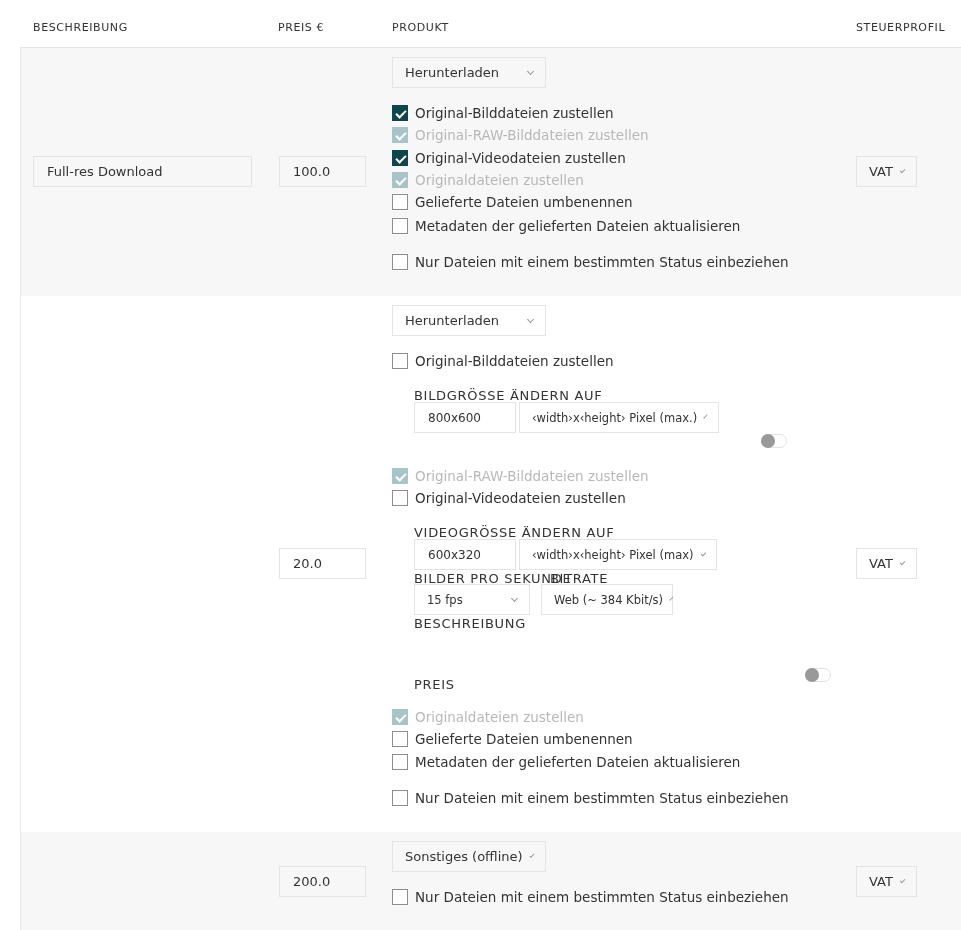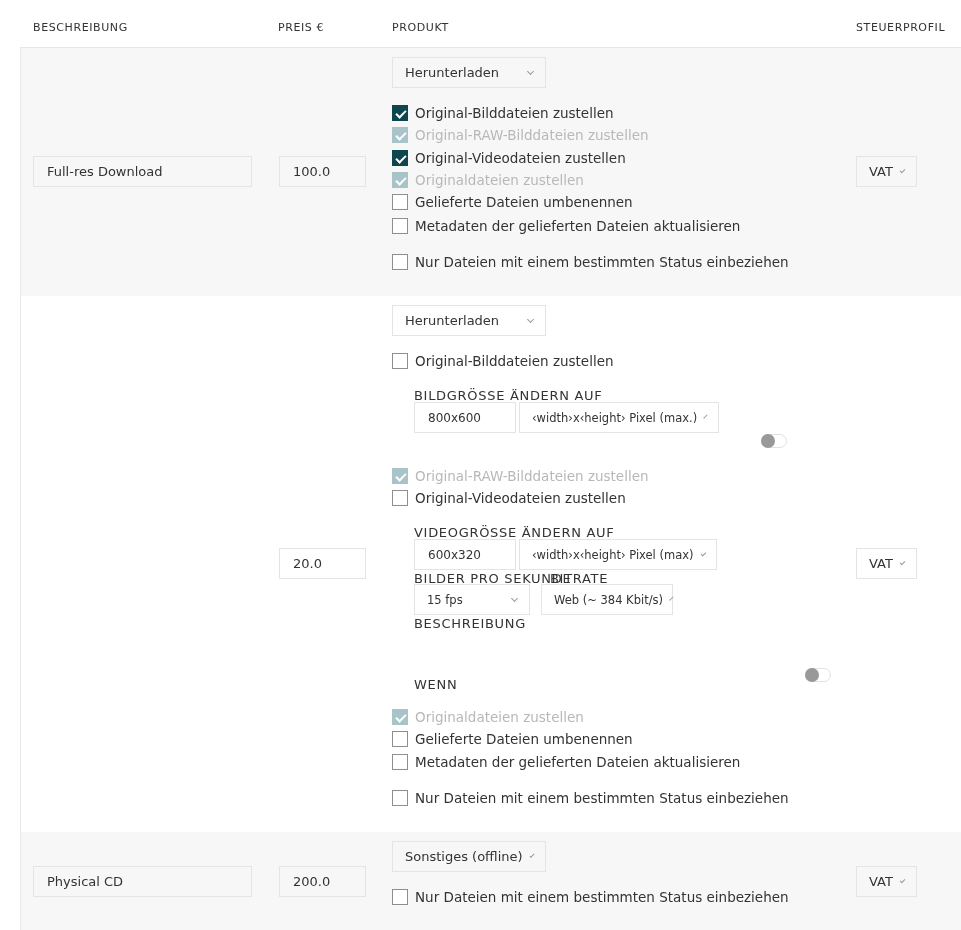--- a/index.html
+++ b/index.html
@@ -170,21 +170,21 @@
     <span class="sublabel" style="left:529px;top:275px">BITRATE</span>
     <div class="select sm" style="left:393px;top:288px;width:116px">
       <span>15 fps</span>
         <span class="chev"></span>
     </div>
     <div class="select sm" style="left:520px;top:288px;width:132px">
       <span>Web (~ 384 Kbit/s)</span>
         <span class="chev"></span>
     </div>
     <span class="sublabel" style="left:393px;top:320px">BESCHREIBUNG</span>
-    <span class="sublabel" style="left:393px;top:381px">WENN</span>
+    <span class="sublabel" style="left:393px;top:381px">PREIS</span>
     <div class="toggle" style="left:784px;top:372px">
         <span class="knob"></span>
       </div>
 
     <div class="cb-line disabled" style="top:413px">
         <span class="cb checked-disabled"></span>
         <span>Originaldateien zustellen</span>
       </div>
     <div class="cb-line" style="top:435px">
         <span class="cb"></span>
@@ -199,21 +199,20 @@
         <span>Nur Dateien mit einem bestimmten Status einbeziehen</span>
       </div>
 
     <div class="select" style="left:835px;top:252px;width:61px">
       <span>VAT</span>
         <span class="chev"></span>
     </div>
   </div>
 
   <div class="row gray" style="top:832px;height:98px">
-    <div class="input" style="left:12px;top:34px;width:219px">Physical CD</div>
     <div class="input" style="left:258px;top:34px;width:87px">200.0</div>
     <div class="select" style="left:371px;top:9px;width:154px">
       <span>Sonstiges (offline)</span>
         <span class="chev"></span>
     </div>
     <div class="cb-line" style="top:57px">
         <span class="cb"></span>
         <span>Nur Dateien mit einem bestimmten Status einbeziehen</span>
       </div>
     <div class="select" style="left:835px;top:34px;width:61px">

